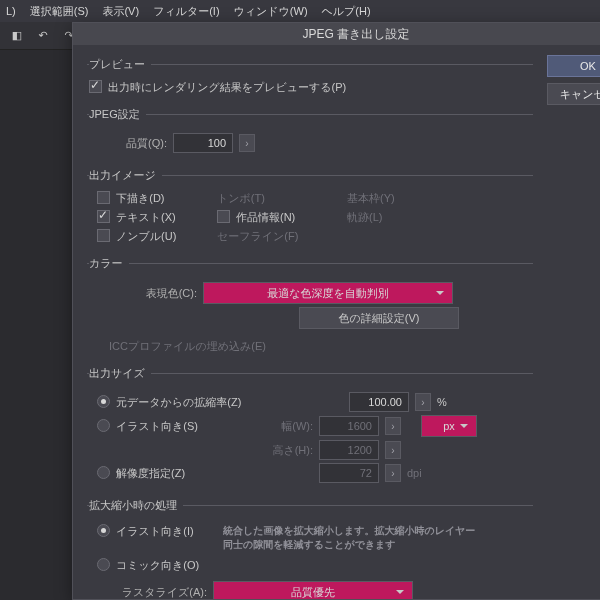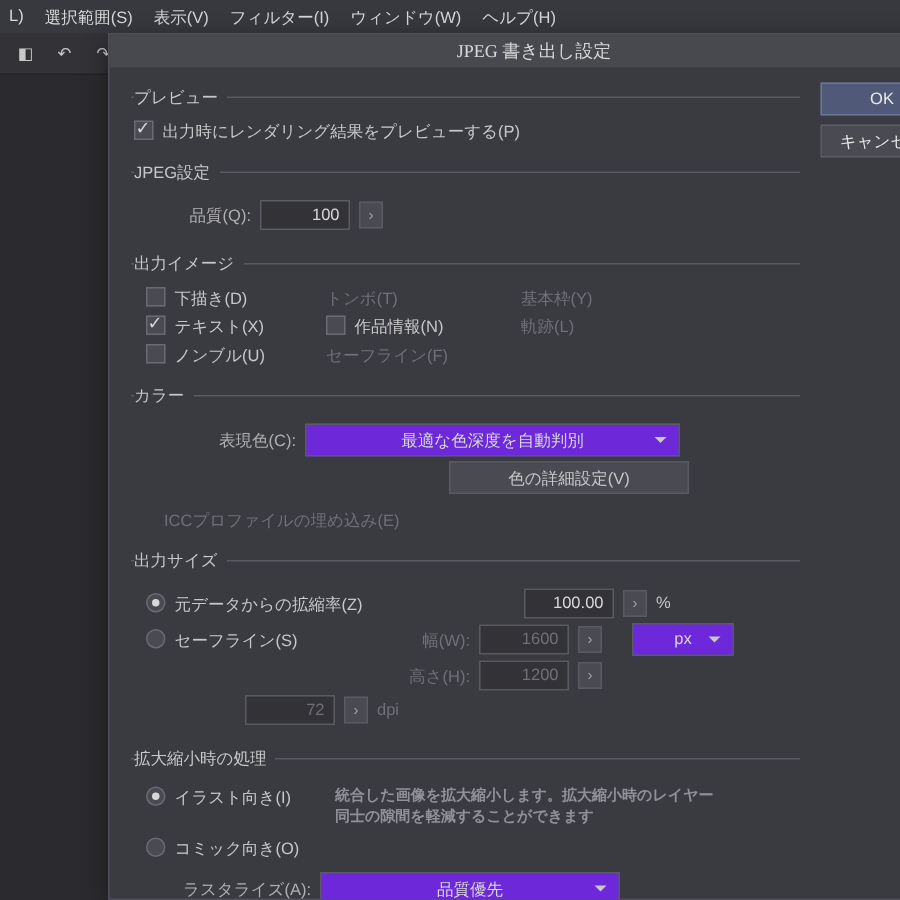--- a/index.html
+++ b/index.html
@@ -2,37 +2,37 @@
 <html><head>
 <meta charset="utf-8">
 <style>
 * { box-sizing: border-box; margin: 0; padding: 0; font-family: "Meiryo", "Yu Gothic", sans-serif; }
 body { background: #2b2b2f; width: 600px; height: 600px; overflow: hidden; color: #c8c8c8; font-size: 11px; }
 .menubar { height: 22px; background: #38383f; display: flex; align-items: center; padding: 0 6px; gap: 14px; color: #d8d8d8; }
 .toolbar { height: 28px; background: #323237; display: flex; align-items: center; padding: 0 8px; gap: 8px; border-bottom: 1px solid #222; }
 .tool-icon { width: 18px; height: 18px; display: flex; align-items: center; justify-content: center; color: #c8c8c8; }
 .dialog { position: absolute; left: 72px; top: 22px; width: 568px; height: 578px; background: #3a3a41; border: 1px solid #505058; box-shadow: 0 4px 16px rgba(0,0,0,.4); display: flex; flex-direction: column; }
 .titlebar { height: 22px; background: #48484f; display: flex; align-items: center; justify-content: center; position: relative; }
-.titlebar-title { color: #d8d8d8; font-size: 12px; font-family: Liberation Serif, serif; }
+.titlebar-title { color: #d8d8d8; font-size: 12px; }
 .body { flex: 1; display: flex; overflow: hidden; }
 .main { flex: 1; padding: 8px 14px; overflow-y: auto; }
 .side { width: 92px; padding: 10px 10px 0 0; display: flex; flex-direction: column; gap: 6px; }
 .btn { height: 22px; background: #505a78; border: 1px solid #6a7499; color: #e8e8e8; display: flex; align-items: center; justify-content: center; font-size: 11px; cursor: pointer; }
 .btn.secondary { background: #4a4a52; border-color: #5a5a62; }
 fieldset { border: none; border-top: 1px solid #5a5a62; margin: 4px 0 10px; padding: 8px 2px 2px; }
 legend { padding: 0 6px 0 0; color: #c8c8c8; font-size: 11px; }
 .row { display: flex; align-items: center; gap: 6px; margin: 3px 0; }
 .check { display: flex; align-items: flex-start; gap: 6px; }
 .checkbox { width: 13px; height: 13px; border: 1px solid #6a6a72; background: #4a4a52; position: relative; flex-shrink: 0; }
 .checkbox.checked::after { content: "✓"; position: absolute; left: 0; top: -3px; font-size: 12px; color: #d8d8d8; }
 .radio { width: 13px; height: 13px; border: 1px solid #6a6a72; border-radius: 50%; background: #4a4a52; position: relative; flex-shrink: 0; }
 .radio.checked::after { content: ""; position: absolute; left: 3px; top: 3px; width: 5px; height: 5px; border-radius: 50%; background: #d8d8d8; }
 .input { height: 20px; background: #323237; border: 1px solid #5a5a62; color: #d8d8d8; padding: 0 6px; font-size: 11px; }
 .input.narrow { width: 60px; text-align: right; }
-.dropdown { height: 22px; background: #6d28d9; border: 1px solid #5a5a62; color: #d8d8d8; padding: 0 8px; display: flex; align-items: center; justify-content: center; position: relative; cursor: pointer; }
+.dropdown { height: 22px; background: #be185d; border: 1px solid #5a5a62; color: #d8d8d8; padding: 0 8px; display: flex; align-items: center; justify-content: center; position: relative; cursor: pointer; }
 .dropdown::after { content: ""; position: absolute; right: 8px; top: 8px; border: 4px solid transparent; border-top-color: #c8c8c8; }
 .label-r { text-align: right; color: #b0b0b0; }
 .disabled { color: #707078; }
 .grid3 { display: grid; grid-template-columns: 120px 130px 130px; row-gap: 4px; }
 .desc { color: #909098; font-size: 10px; line-height: 1.4; font-weight: bold; }
 .chev { width: 16px; height: 18px; background: #4a4a52; border: 1px solid #5a5a62; display: flex; align-items: center; justify-content: center; color: #a0a0a8; font-size: 10px; cursor: pointer; }
 .action-btn { height: 22px; background: #4a4a52; border: 1px solid #5a5a62; display: flex; align-items: center; justify-content: center; cursor: pointer; }
 </style>
 </head>
 <body>
@@ -137,36 +137,40 @@
               <span>元データからの拡縮率(Z)</span>
             </div>
           <span style="width:50px"></span>
           <input class="input narrow" value="100.00" style="">
           <span class="chev">›</span>
           <span>%</span>
         </div>
         <div class="row" style="padding-left:8px">
           <div class="check" style="width:150px">
               <span class="radio"></span>
-              <span>セーフライン(S)</span>
+              <span>イラスト向き(S)</span>
             </div>
           <span class="label-r disabled" style="width:60px">幅(W):</span>
           <input class="input narrow disabled" value="1600" style="">
           <span class="chev">›</span>
-          <div class="dropdown" style="width:68px;margin-left:14px">
+          <div class="dropdown" style="width:56px;margin-left:14px">
               <span>px</span>
             </div>
         </div>
         <div class="row" style="padding-left:8px">
           <span style="width:150px"></span>
           <span class="label-r disabled" style="width:60px">高さ(H):</span>
           <input class="input narrow disabled" value="1200" style="">
           <span class="chev">›</span>
         </div>
         <div class="row" style="padding-left:8px">
+          <div class="check" style="width:150px">
+              <span class="radio"></span>
+              <span>解像度指定(Z)</span>
+            </div>
           <span style="width:60px"></span>
           <input class="input narrow disabled" value="72" style="">
           <span class="chev">›</span>
           <span class="disabled">dpi</span>
         </div>
       </fieldset>
 
       <fieldset>
         <legend>拡大縮小時の処理</legend>
         <div class="row" style="align-items:flex-start;padding-left:8px">

